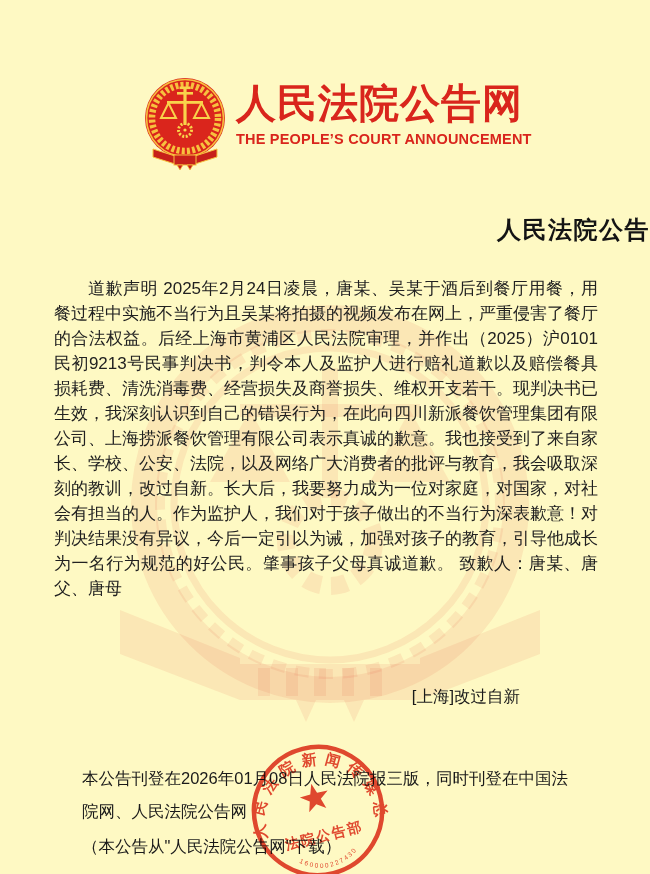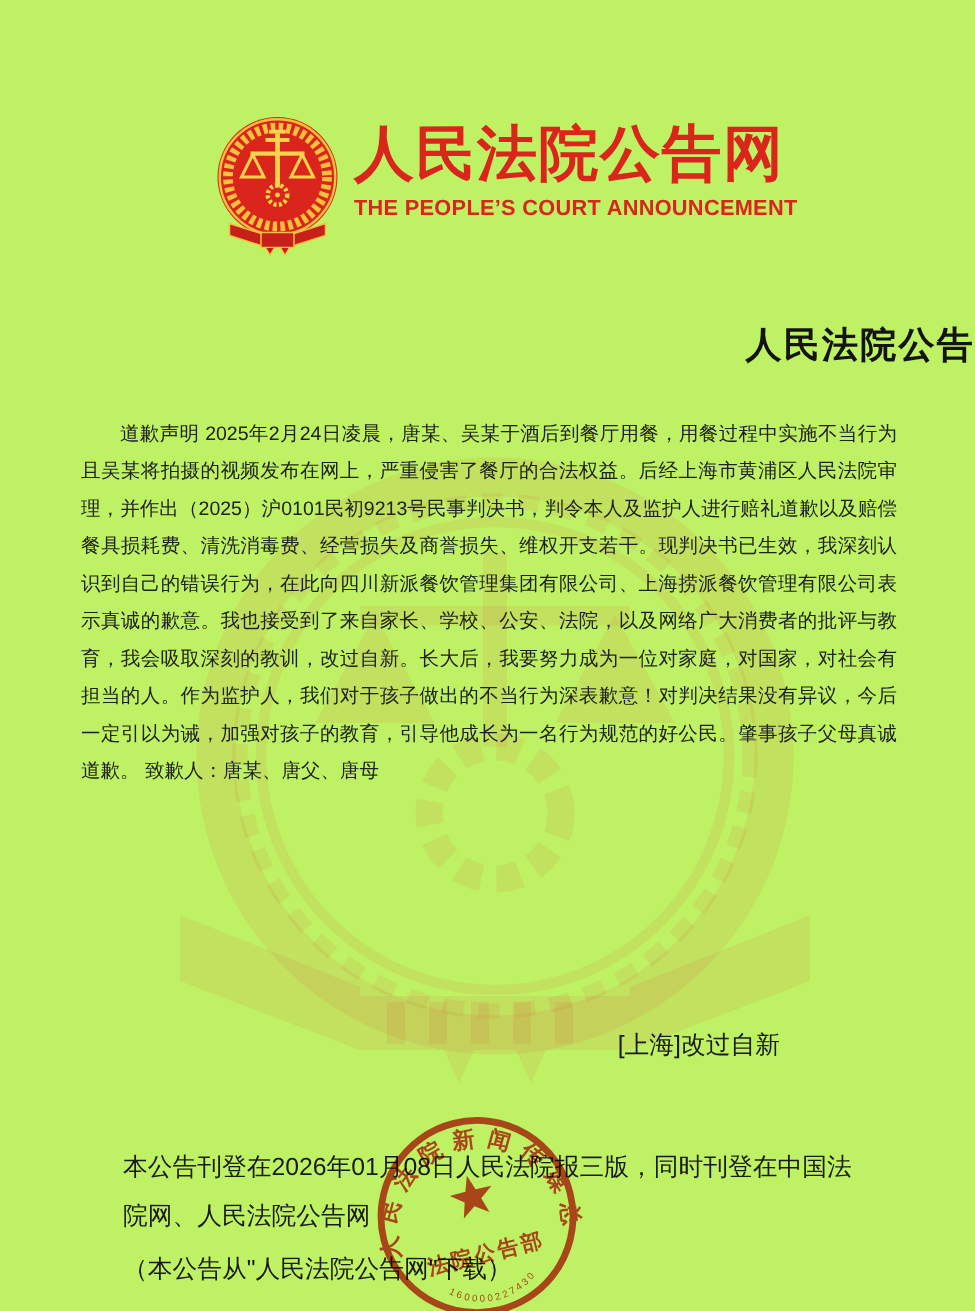--- a/index.html
+++ b/index.html
@@ -1,17 +1,17 @@
 <!DOCTYPE html>
 <html><head>
 <meta charset="utf-8">
 <style>
   html,body { margin:0; padding:0; background:#ffffff; }
   .page {
-    position:relative; width:650px; height:874px; background:#bef264;
+    position:relative; width:650px; height:874px; background:#fef9c3;
     overflow:hidden; font-family:"Liberation Sans", sans-serif;
   }
   
   .logo { position:absolute; left:143px; top:76px; }
   .title-block { position:absolute; left:236px; top:80px; }
   .site-title { font-size:40px; font-weight:800; color:#d9251c; line-height:1.15; letter-spacing:1px; }
   .site-subtitle { font-size:14.5px; font-weight:700; color:#d9251c; margin-top:5px; letter-spacing:0.2px; }
   .banner {
     position:absolute; left:54px; top:168px; width:542px; height:17px;
     background:#cd2a1c; display:flex; align-items:center; justify-content:space-between;
@@ -19,21 +19,21 @@
   }
   .banner span { font-size:9px; font-weight:700; color:#8e130d; letter-spacing:3.5px; white-space:nowrap; }
   
   .page-title {
     position:absolute; top:214px; left:0; width:100%; text-align:right;
     font-size:24px; font-weight:700; color:#141414; letter-spacing:1.5px; z-index:1;
   }
   .watermark { position:absolute; left:100px; top:292px; z-index:0; }
   .content { position:absolute; left:54px; top:276px; width:544px; z-index:1; }
   .body-text {
-    font-size:13px; line-height:25px; text-align:justify; color:#212121;
+    font-size:17px; line-height:25px; text-align:justify; color:#212121;
     text-indent:2em; margin:0;
   }
   .date-line { font-size:19px; line-height:25px; color:#212121; margin:0; }
   .source-tag { position:absolute; top:686px; right:130px; font-size:16.5px; color:#1a1a1a; z-index:1; }
   
   .seal { position:absolute; left:243px; top:736px; transform:rotate(-14deg); mix-blend-mode:multiply; opacity:0.92; z-index:2; }
   
   .footer {
     position:absolute; left:82px; top:762px; width:496px;
     font-size:16.5px; line-height:33px; color:#1a1a1a; z-index:1;

